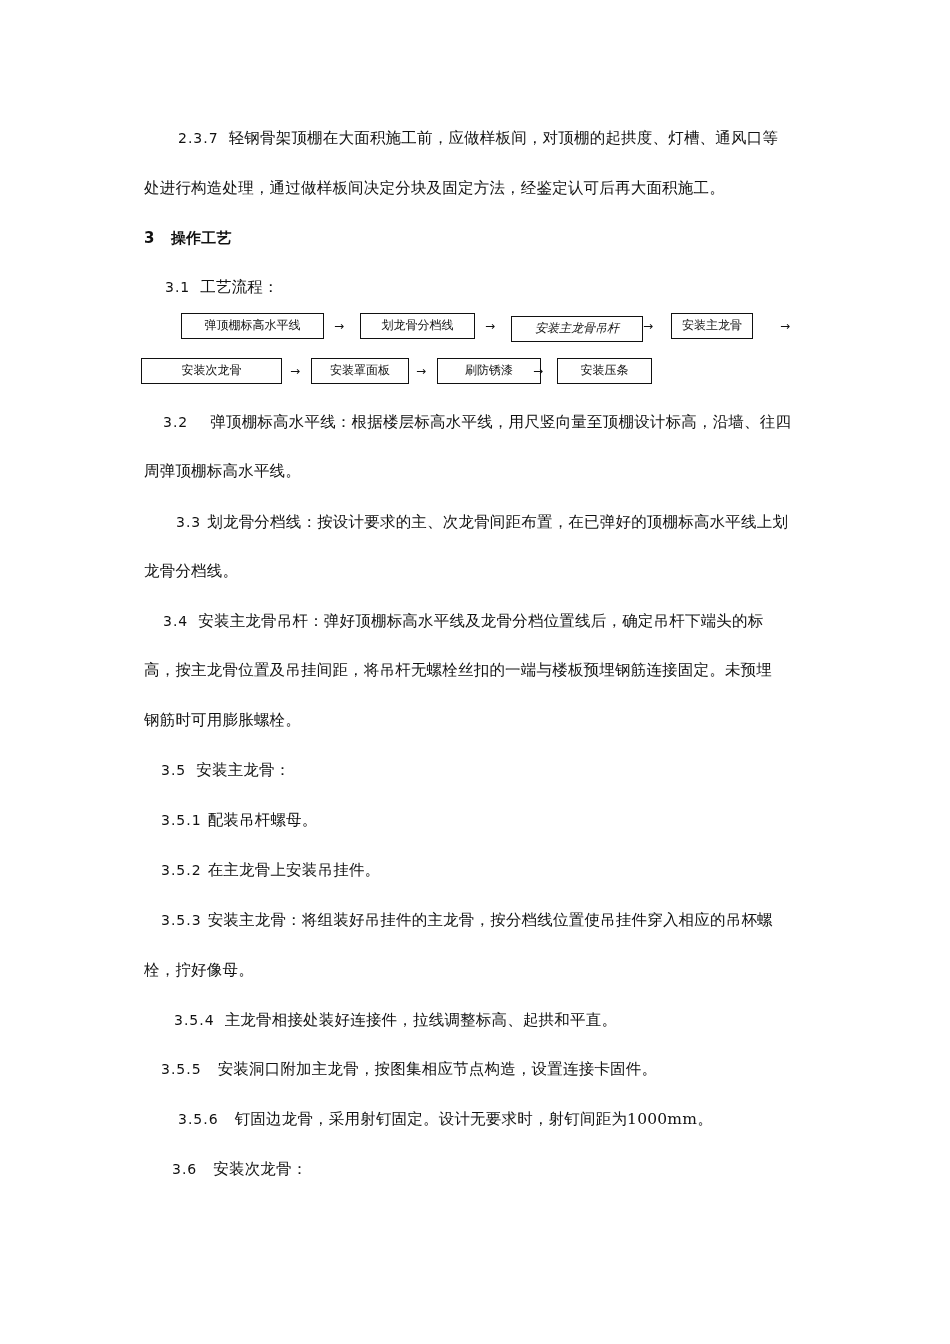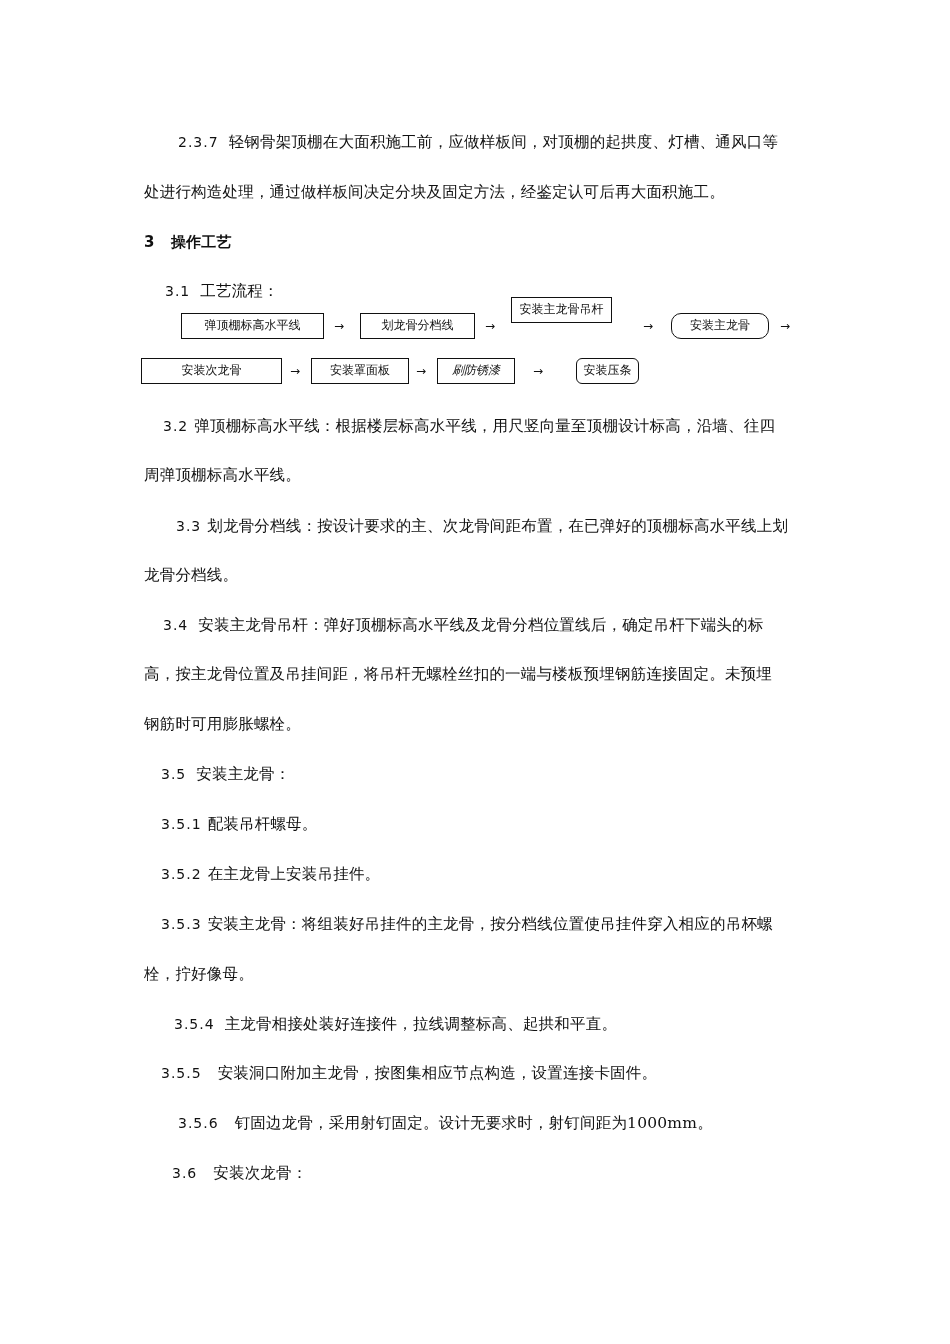--- a/index.html
+++ b/index.html
@@ -1,19 +1,19 @@
 <!DOCTYPE html>
 <html><head>
   <meta charset="utf-8">
   <style>
     html, body { margin: 0; padding: 0; background: #ffffff; }
     body { width: 950px; height: 1344px; position: relative; overflow: hidden;
       font-family: "DejaVu Serif", "Liberation Serif", serif; color: #111; }
     .page { position: absolute; left: 0; top: 0; width: 950px; height: 1344px; }
-    .line { position: absolute; font-size: 15.5px; line-height: 28px; white-space: nowrap; letter-spacing: 0.2px; }
+    .line { position: absolute; font-size: 15.5px; line-height: 20px; white-space: nowrap; letter-spacing: 0.2px; }
     .num { font-family: "DejaVu Sans", "Liberation Sans", sans-serif; font-size: 14px; letter-spacing: 1px; margin-right: 10px; }
     .heading { font-family: "DejaVu Sans", "Liberation Sans", sans-serif; font-weight: bold; font-size: 15px; }
     .box { position: absolute; border: 1.3px solid #111; height: 26px; box-sizing: border-box;
       font-size: 12px; line-height: 23px; text-align: center; white-space: nowrap; }
     .arrow { position: absolute; font-size: 12px; line-height: 14px; font-family: "DejaVu Sans", sans-serif; }
   </style>
 </head>
 <body>
 
 <div class="page">
@@ -29,36 +29,36 @@
 
   <div class="line" style="left:165px; top:277px;">
     <span class="num">3.1</span><span>工艺流程：</span>
   </div>
 
   <div>
     <div class="box" style="left:181px; top:313px; width:143px;">弹顶棚标高水平线</div>
     <div class="arrow" style="left:334px; top:319px;">→</div>
     <div class="box" style="left:360px; top:313px; width:115px;">划龙骨分档线</div>
     <div class="arrow" style="left:485px; top:319px;">→</div>
-    <div class="box" style="left:511px; top:297px; width:101px;">安装主龙骨吊杆</div>
+    <div class="box" style="left:511px; top:316px; width:132px;font-style:italic;">安装主龙骨吊杆</div>
     <div class="arrow" style="left:643px; top:319px;">→</div>
-    <div class="box" style="left:671px; top:313px; width:98px;border-radius:10px;">安装主龙骨</div>
+    <div class="box" style="left:671px; top:313px; width:82px;">安装主龙骨</div>
     <div class="arrow" style="left:780px; top:319px;">→</div>
 
     <div class="box" style="left:141px; top:358px; width:141px;">安装次龙骨</div>
     <div class="arrow" style="left:290px; top:364px;">→</div>
     <div class="box" style="left:311px; top:358px; width:98px;">安装罩面板</div>
     <div class="arrow" style="left:416px; top:364px;">→</div>
-    <div class="box" style="left:437px; top:358px; width:78px;font-style:italic;">刷防锈漆</div>
+    <div class="box" style="left:437px; top:358px; width:104px;">刷防锈漆</div>
     <div class="arrow" style="left:533px; top:364px;">→</div>
-    <div class="box" style="left:576px; top:358px; width:63px;border-radius:6px;">安装压条</div>
+    <div class="box" style="left:557px; top:358px; width:95px;">安装压条</div>
   </div>
 
   <div class="line" style="left:163px; top:412px;">
-    <span class="num" style="margin-right:6px;">3.2</span><span>弹顶棚标高水平线：根据楼层标高水平线，用尺竖向量至顶棚设计标高，沿墙、往四</span>
+    <span class="num" style="margin-right:22px;">3.2</span><span>弹顶棚标高水平线：根据楼层标高水平线，用尺竖向量至顶棚设计标高，沿墙、往四</span>
   </div>
   <div class="line" style="left:144px; top:461px;">周弹顶棚标高水平线。</div>
 
   <div class="line" style="left:161px; top:512px;margin-left:15px;">
     <span class="num" style="margin-right:6px;">3.3</span><span>划龙骨分档线：按设计要求的主、次龙骨间距布置，在已弹好的顶棚标高水平线上划</span>
   </div>
   <div class="line" style="left:144px; top:561px;">龙骨分档线。</div>
 
   <div class="line" style="left:163px; top:611px;">
     <span class="num">3.4</span><span>安装主龙骨吊杆：弹好顶棚标高水平线及龙骨分档位置线后，确定吊杆下端头的标</span>

